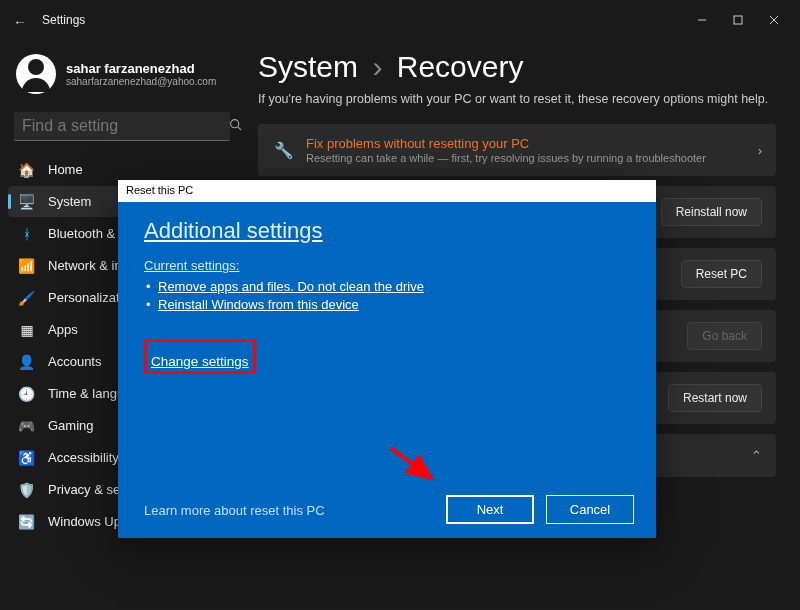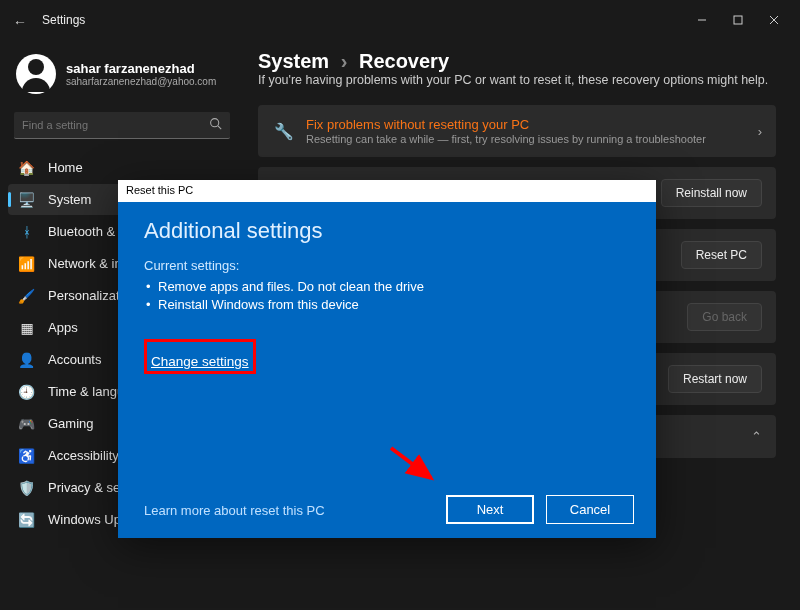--- a/index.html
+++ b/index.html
@@ -12,43 +12,43 @@
   .winbtn svg { display: block; }
   .content { display: flex; height: calc(100% - 40px); }
   .left { width: 240px; padding: 8px 0 8px 8px; display: flex; flex-direction: column; }
   .profile { display: flex; align-items: center; padding: 6px 8px 14px 8px; }
   .avatar { width: 40px; height: 40px; border-radius: 50%; background: #fff; position: relative; margin-right: 10px; }
   .avatar::before { content: ""; position: absolute; top: 5px; left: 12px; width: 16px; height: 16px; background: #1a1a1a; border-radius: 50%; }
   .avatar::after { content: ""; position: absolute; bottom: 2px; left: 6px; width: 28px; height: 14px; background: #1a1a1a; border-radius: 14px 14px 0 0; }
   .user-name { font-size: 13px; font-weight: 600; color: #fff; }
   .user-email { font-size: 10px; color: #aaa; }
   .search { margin: 4px 10px 12px 6px; background: #2a2a2a; border-bottom: 1px solid #666; border-radius: 2px; display: flex; align-items: center; padding: 5px 8px; }
-  .search input { flex: 1; background: transparent; border: none; outline: none; color: #ccc; font-size: 11px; }
+  .search input { flex: 1; background: transparent; border: none; outline: none; color: #ccc; font-size: 16px; }
   .search-icon { color: #aaa; font-size: 13px; }
   .nav { flex: 1; overflow: hidden; }
   .nav-item { display: flex; align-items: center; height: 31px; padding: 0 10px; font-size: 13px; color: #eee; border-radius: 4px; margin: 1px 6px 1px 0; position: relative; white-space: nowrap; overflow: hidden; }
   .nav-item.selected { background: #2d2d2d; }
   .nav-item.selected::before { content: ""; position: absolute; left: 0; top: 8px; bottom: 8px; width: 3px; background: #4cc2ff; border-radius: 2px; }
   .nav-icon { width: 18px; height: 18px; margin-right: 12px; display: flex; align-items: center; justify-content: center; font-size: 14px; }
   .right { flex: 1; padding: 10px 24px 0 18px; overflow: hidden; }
-  .breadcrumb { font-size: 20px; font-weight: 700; margin-bottom: 0; }
+  .breadcrumb { font-size: 30px; font-weight: 400; margin-bottom: 8px; }
   .crumb-sep { color: #888; margin: 0 6px; }
   .sub { font-size: 12.5px; color: #ccc; margin-bottom: 18px; }
   .card { background: #2b2b2b; border-radius: 4px; padding: 12px 14px; margin-bottom: 10px; display: flex; align-items: center; }
   .card-icon { width: 24px; display: flex; align-items: center; justify-content: center; font-size: 16px; color: #ddd; }
   .card-body { flex: 1; margin-left: 10px; }
   .card-title { font-size: 13px; color: #f97316; }
   .card-desc { font-size: 11px; color: #9a9a9a; margin-top: 1px; }
   .card-action { background: #333; border: 1px solid #444; color: #eee; font-size: 12px; padding: 6px 14px; border-radius: 4px; margin-left: 16px; }
   .card-action.disabled { color: #666; }
   .chev { color: #aaa; font-size: 13px; margin-left: 10px; }
   .help-row { background: #2b2b2b; border-radius: 4px; padding: 12px 14px; display: flex; align-items: center; margin-top: 6px; }
   .help-link { font-size: 12.5px; color: #4cc2ff; margin: 8px 0 0 44px; }
   
-  .modal { position: absolute; top: 180px; left: 118px; width: 538px; height: 358px; background: #fca5a5; box-shadow: 0 10px 40px rgba(0,0,0,0.5); }
+  .modal { position: absolute; top: 180px; left: 118px; width: 538px; height: 358px; background: #fca5a5; box-shadow: 0 10px 40px rgba(0,0,0,0.5); text-decoration: underline; }
   .modal-title { height: 22px; background: #fff; color: #000; font-size: 11px; padding: 4px 8px; }
   .modal-body { background: #0067c0; color: #fff; height: calc(100% - 22px); padding: 16px 26px 28px 26px; position: relative; }
   .modal-h { font-size: 22px; font-weight: 400; color: #e0f0ff; margin-bottom: 14px; }
   .modal-sub { font-size: 13px; color: #cfe8ff; margin-bottom: 6px; }
   .bullet { font-size: 13px; color: #fff; margin: 3px 0 3px 14px; position: relative; }
   .bullet::before { content: "•"; position: absolute; left: -12px; }
   .chg-link { display: inline-block; font-size: 13.5px; color: #fff; text-decoration: underline; margin-top: 10px; padding: 2px 4px; }
   .chg-frame { border: 3px solid #ff0000; display: inline-block; padding: 0; margin-top: 24px; }
   .learn { font-size: 13px; color: #bfe0ff; position: absolute; bottom: 20px; left: 26px; }
   .modal-btns { position: absolute; bottom: 14px; right: 22px; display: flex; gap: 12px; }

